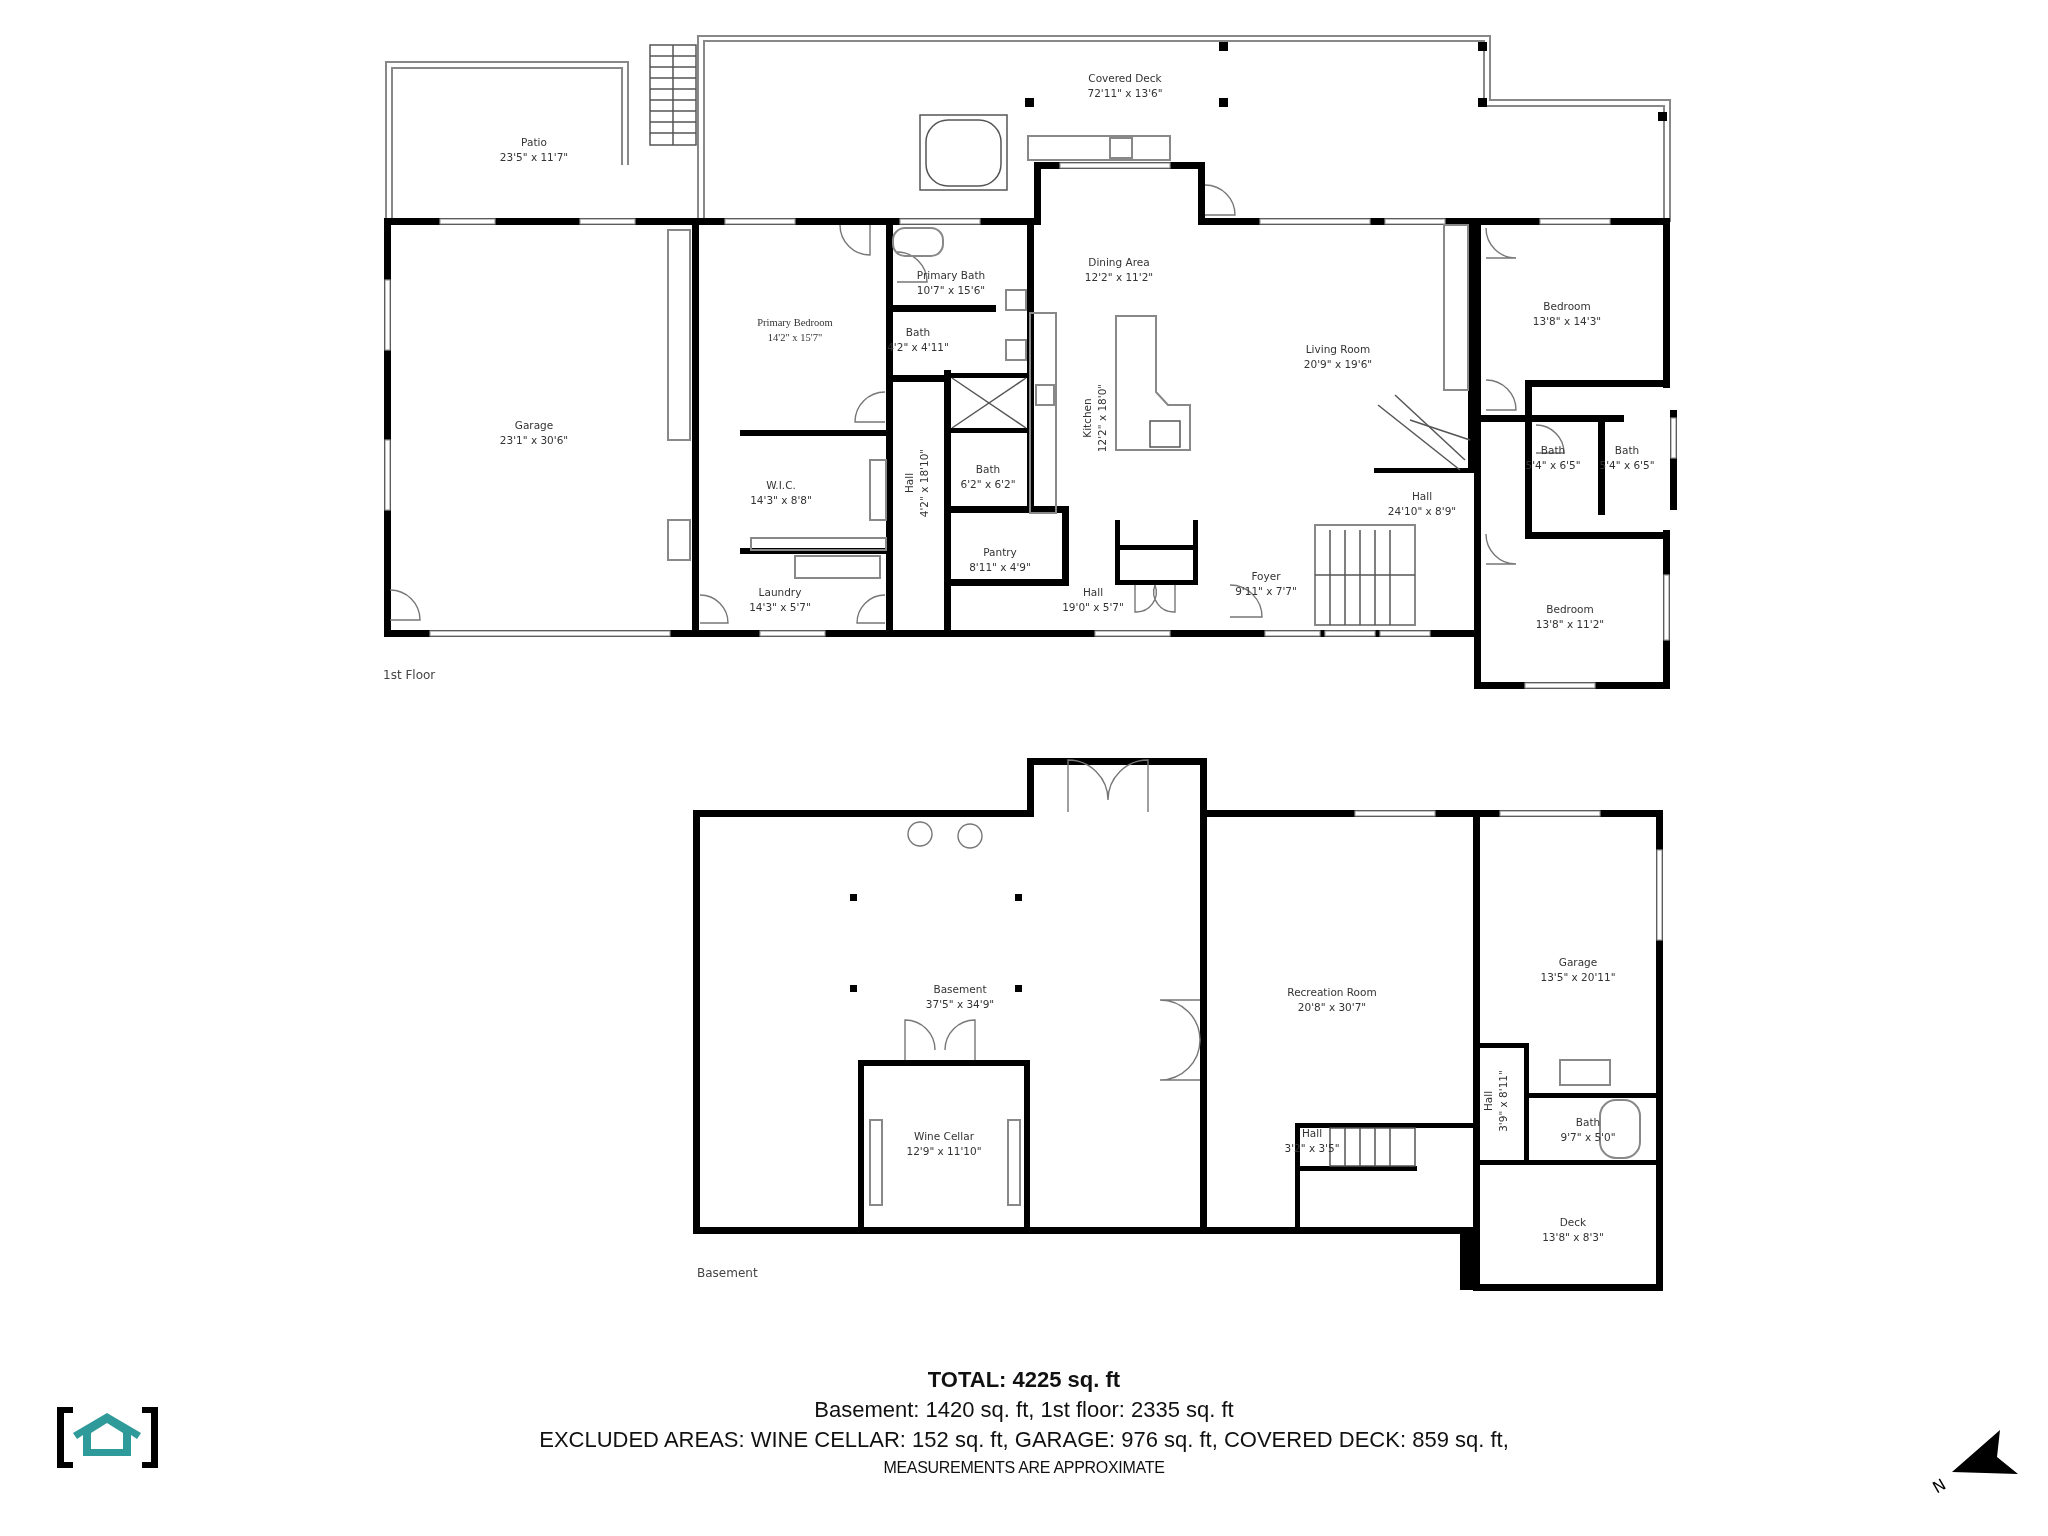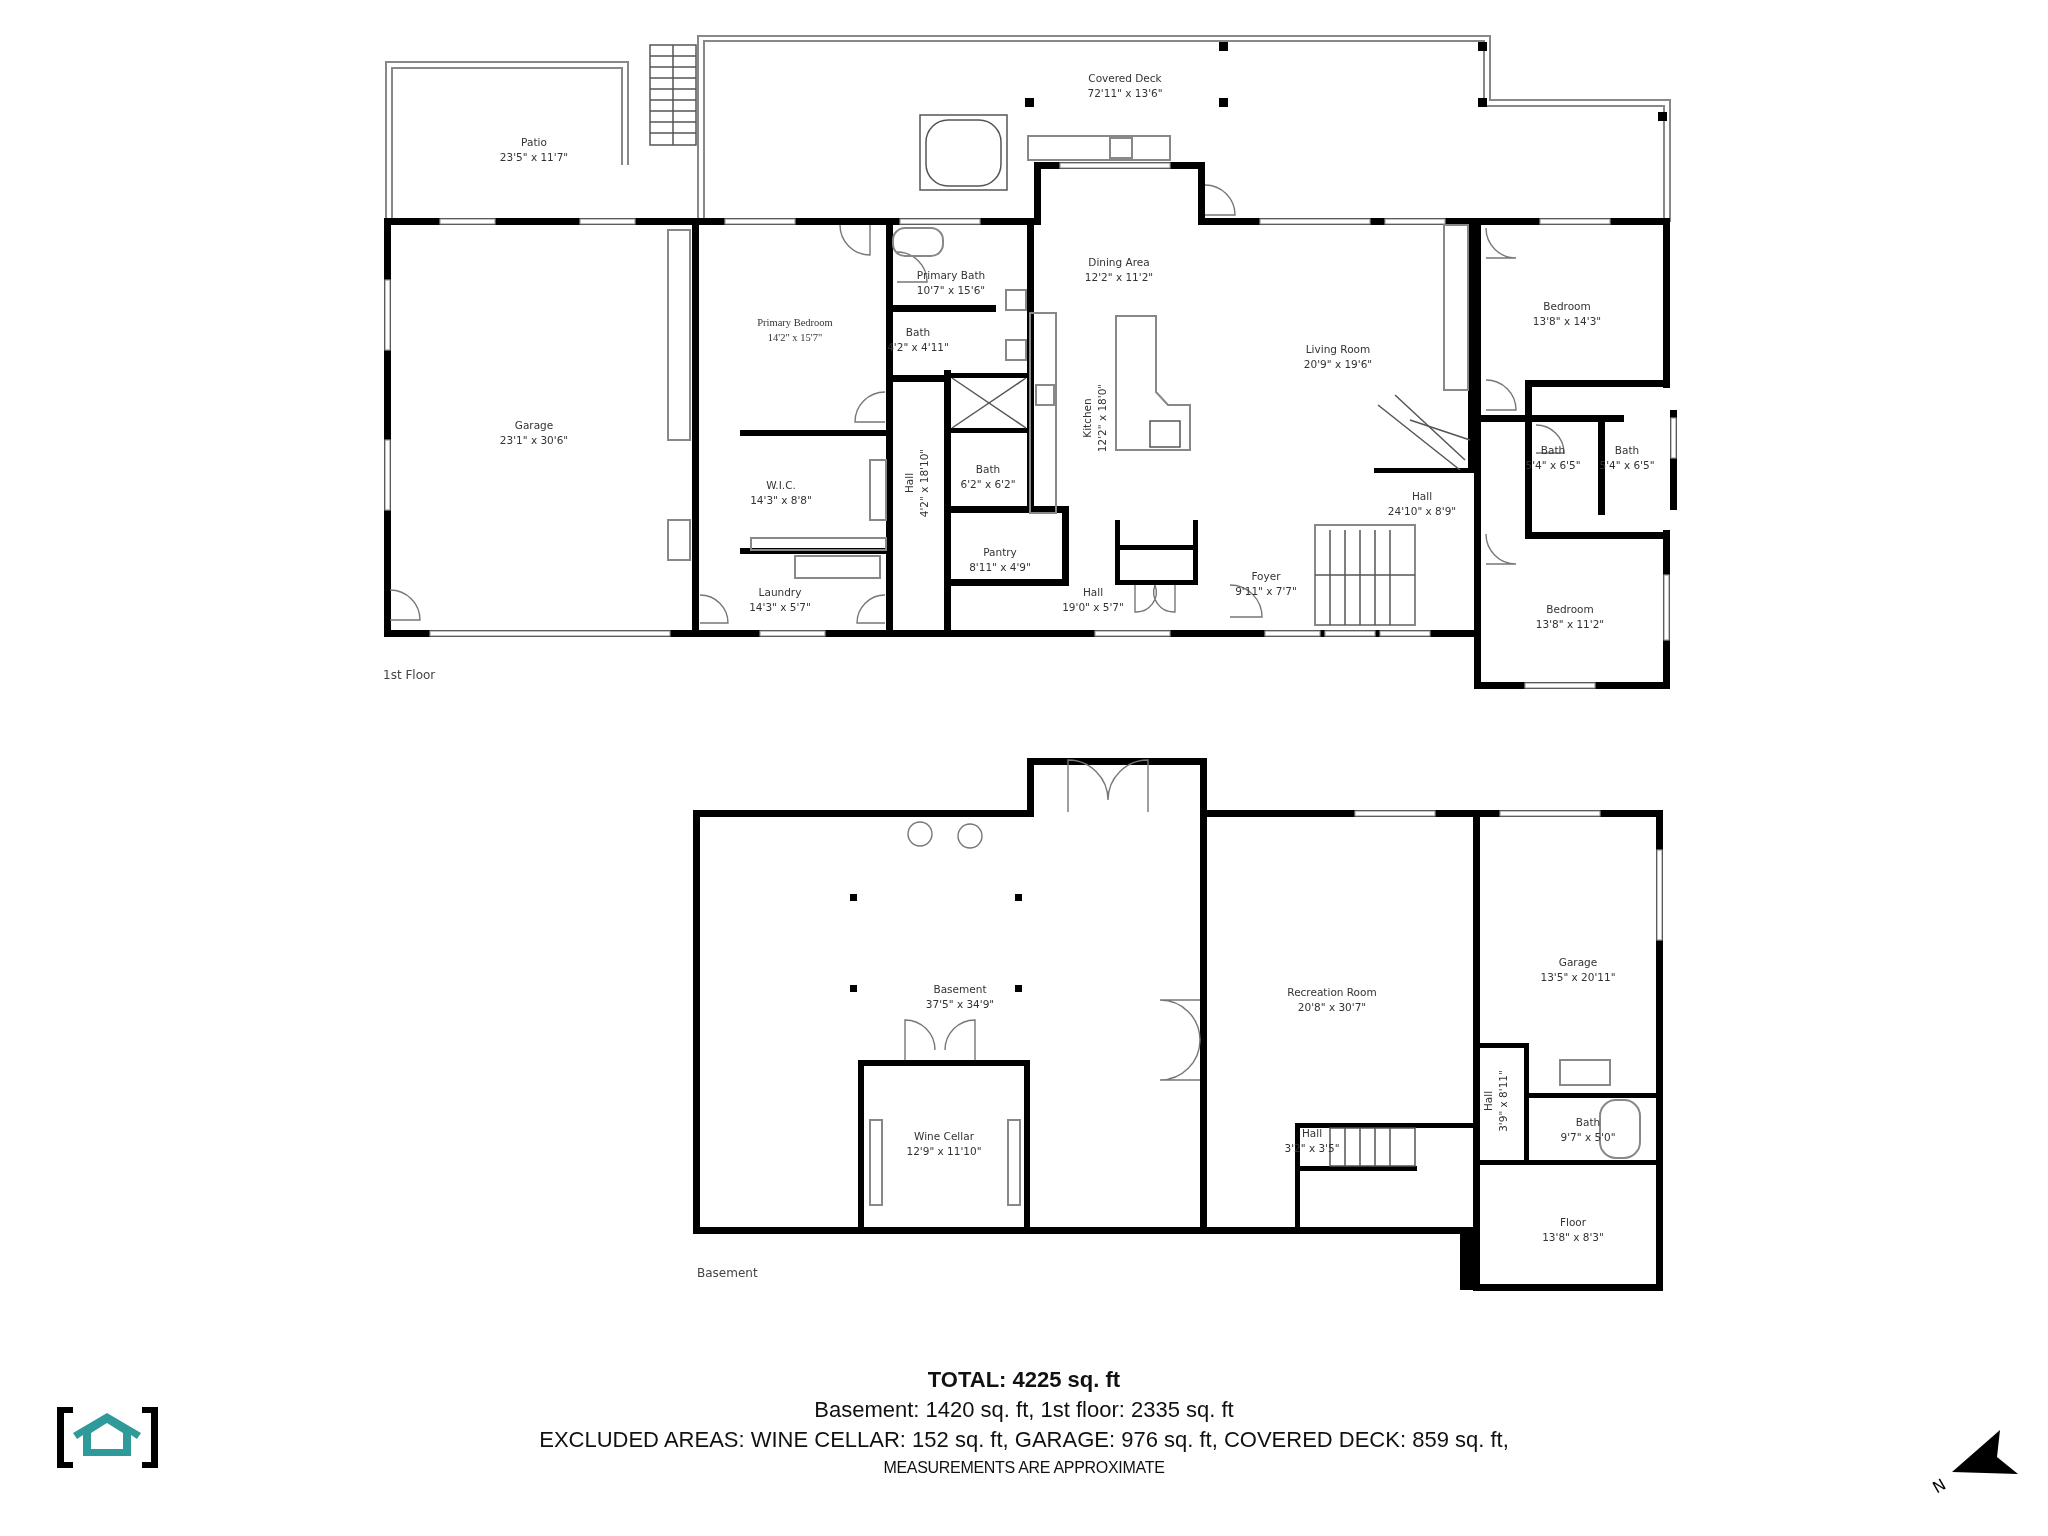--- a/index.html
+++ b/index.html
@@ -349,21 +349,21 @@
   </div>
   <div class="room-label" style="left:1588px;top:1130px;">
     <div>Bath</div>
     <div>9'7" x 5'0"</div>
   </div>
   <div class="room-label" style="left:1312px;top:1141px;">
     <div>Hall</div>
     <div>3'2" x 3'5"</div>
   </div>
   <div class="room-label" style="left:1573px;top:1230px;">
-    <div>Floor</div>
+    <div>Deck</div>
     <div>13'8" x 8'3"</div>
   </div>
 </div>
 <div class="floor-label" style="left:697px;top:1266px;">Basement</div>
 
 <div class="summary">
   <div class="total">TOTAL: 4225 sq. ft</div>
   <div class="line">Basement: 1420 sq. ft, 1st floor: 2335 sq. ft</div>
   <div class="line">EXCLUDED AREAS: WINE CELLAR: 152 sq. ft, GARAGE: 976 sq. ft, COVERED DECK: 859 sq. ft,</div>
   <div class="approx">MEASUREMENTS ARE APPROXIMATE</div>

